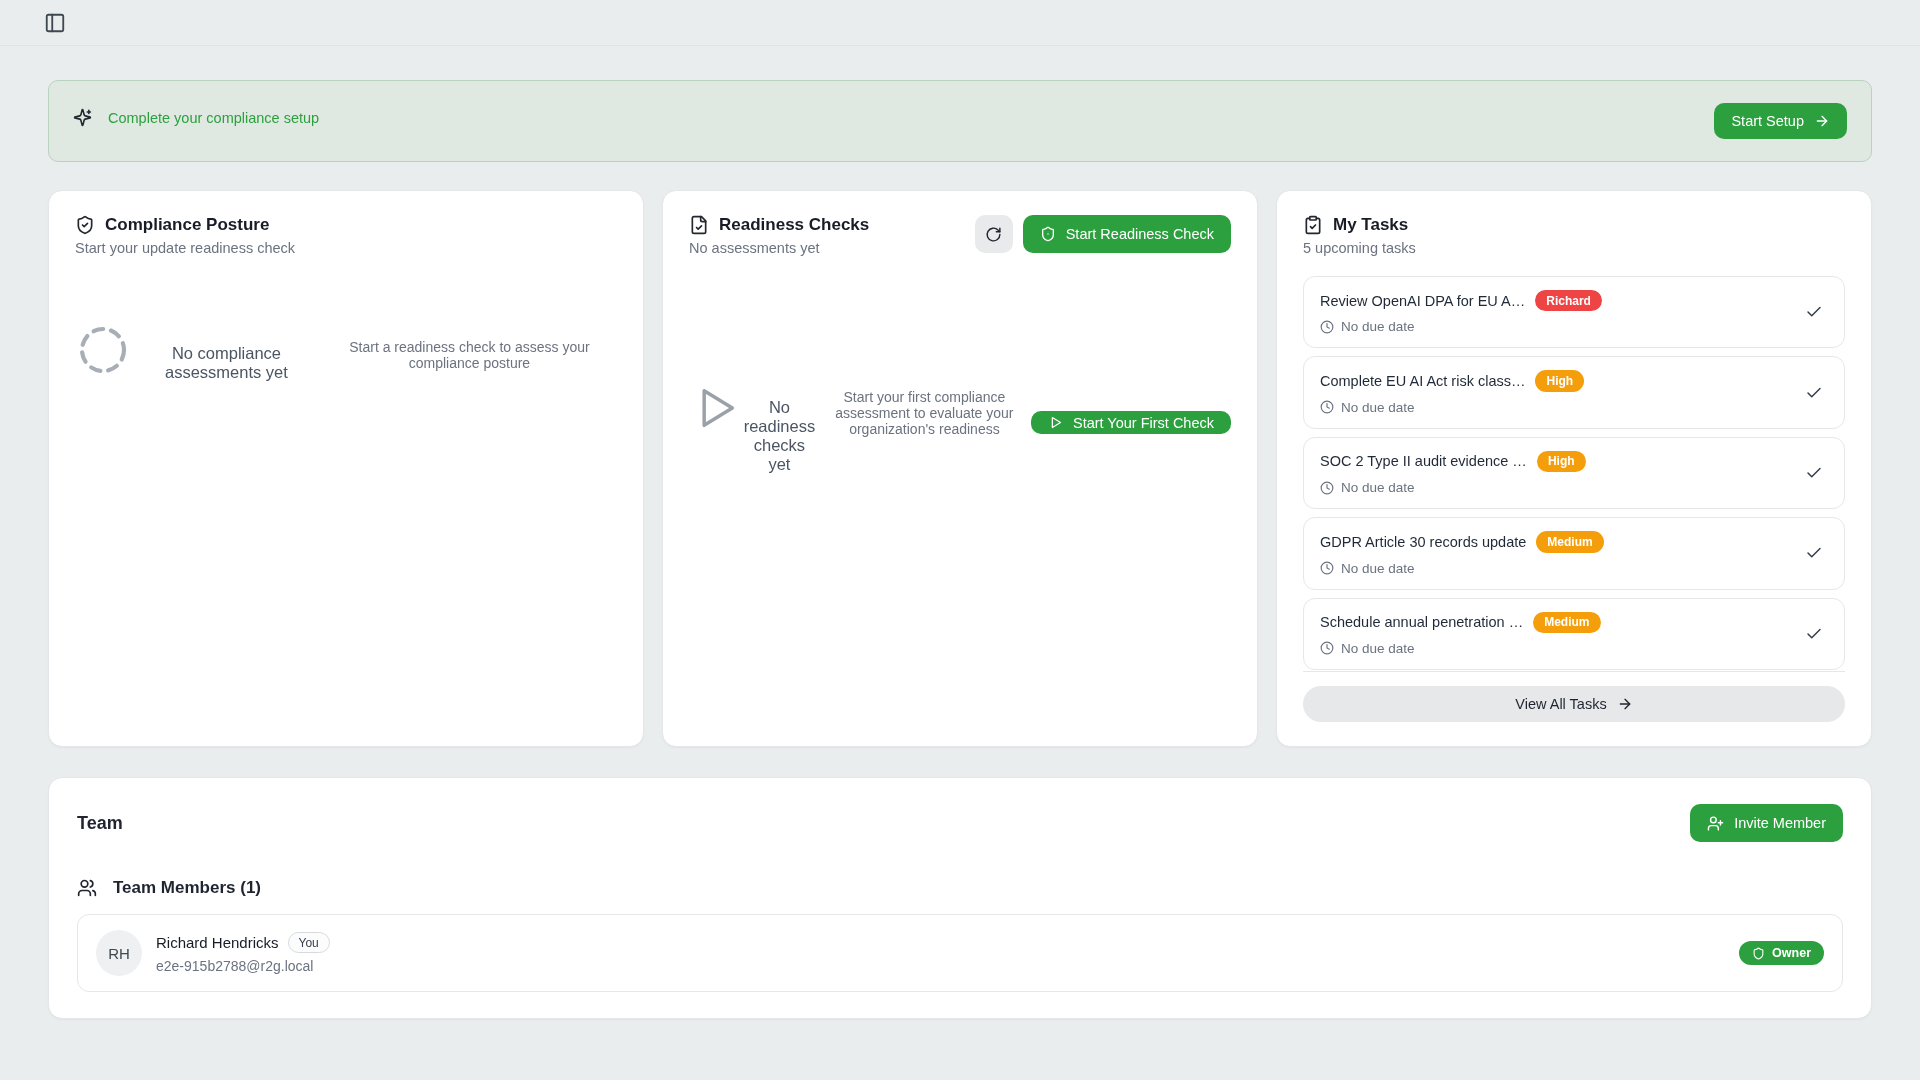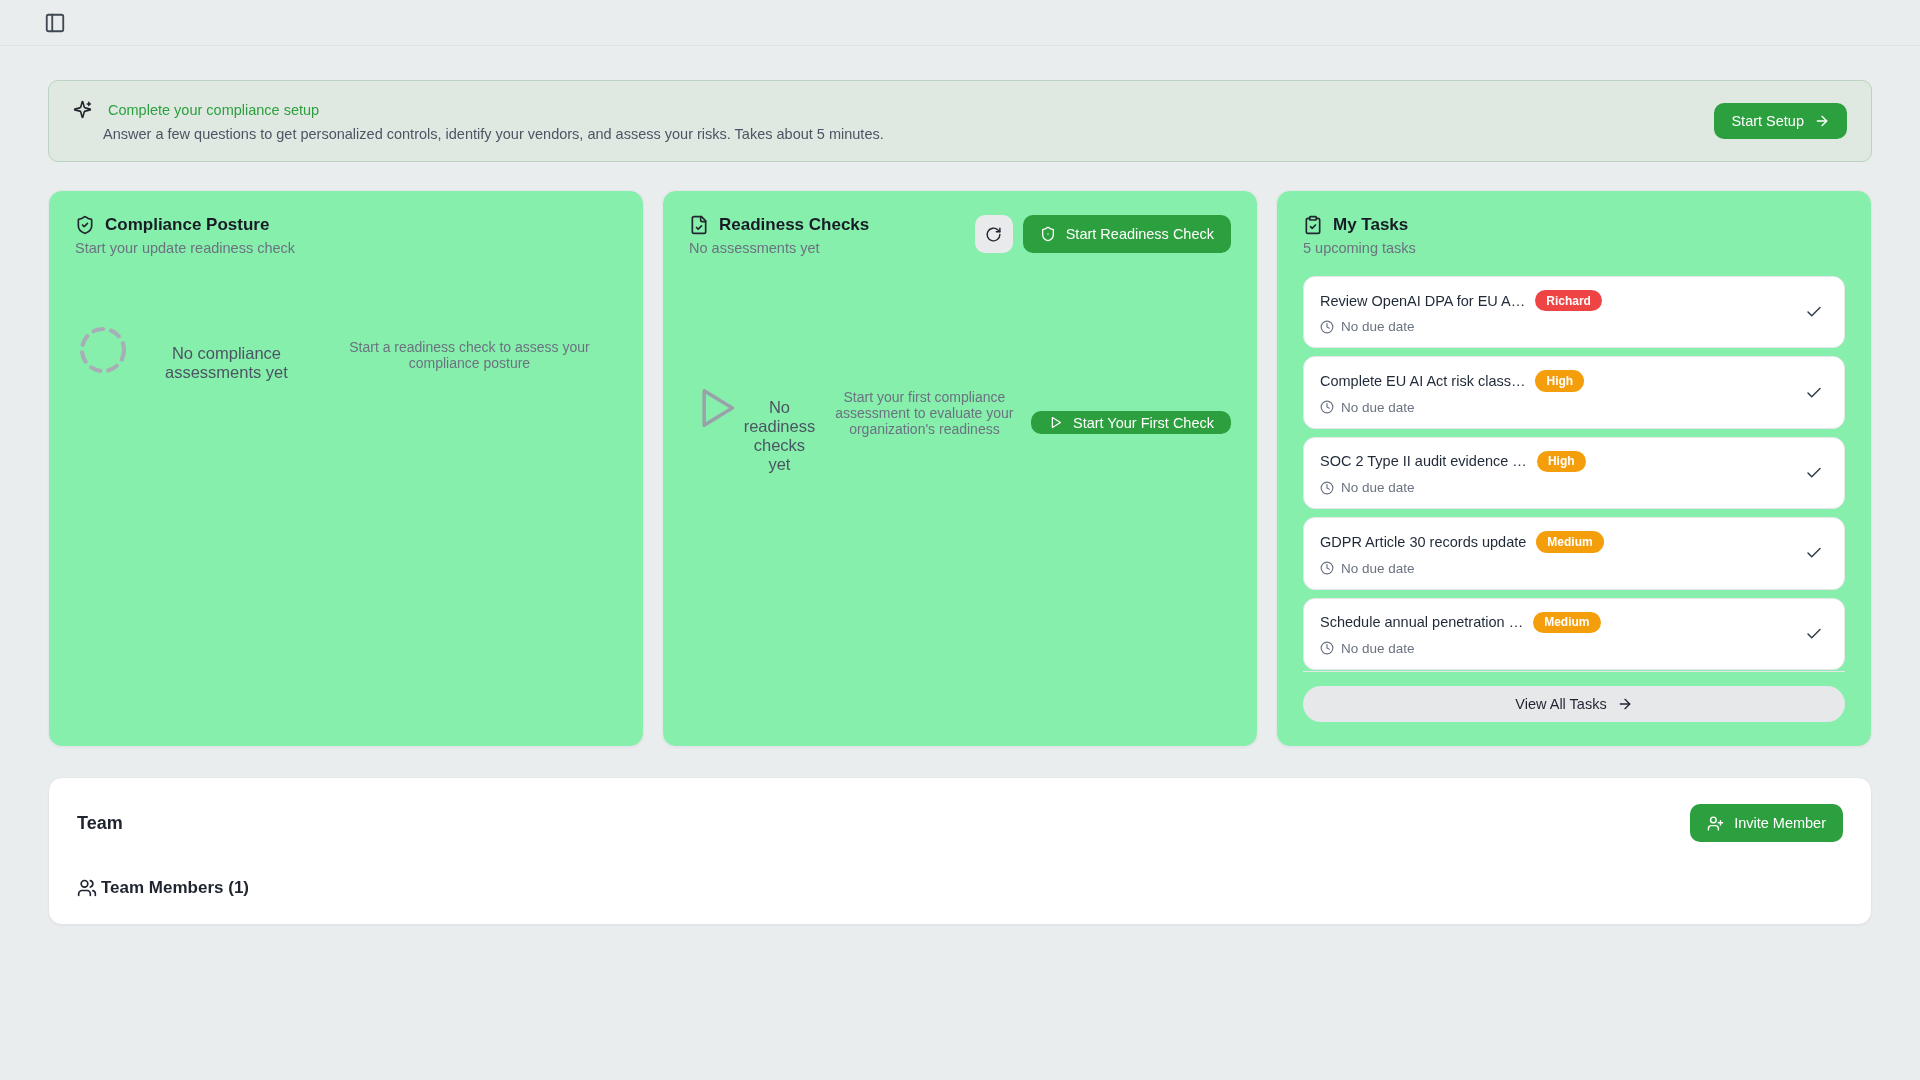--- a/index.html
+++ b/index.html
@@ -40,21 +40,21 @@
 
   .btn-green{
     display:inline-flex;align-items:center;gap:10px;
     background:var(--accent);color:#fff;border-radius:10px;
     height:37px;padding:0 17px;font-size:14.5px;font-weight:500;white-space:nowrap;
   }
 
   
   .cards-row{margin-top:28px;display:grid;grid-template-columns:1fr 1fr 1fr;gap:18px;height:557px;}
   .card{
-    background:#86efac;border:1px solid var(--card-border);border-radius:14px;
+    background:#ffffff;border:1px solid var(--card-border);border-radius:14px;
     box-shadow:0 1px 2px rgba(16,24,40,.04);
     padding:24px 26px;display:flex;flex-direction:column;
   }
   .card-head{display:flex;align-items:flex-start;justify-content:space-between;}
   .card-title-row{display:flex;align-items:center;gap:10px;}
   .card-title{font-size:17px;font-weight:700;color:#171c26;}
   .card-subtitle{margin-top:5px;font-size:14.5px;color:var(--txt-dim);}
   .head-icon{color:#22262e;}
   .head-actions{display:flex;align-items:center;gap:10px;}
   .refresh-btn{width:38px;height:38px;border-radius:10px;background:#e8eaec;display:flex;align-items:center;justify-content:center;color:#1f2430;}
@@ -88,21 +88,21 @@
     font-size:14.5px;color:#1f2430;
   }
 
   
   .team-card{
     margin-top:30px;background:#fff;border:1px solid var(--card-border);border-radius:14px;
     box-shadow:0 1px 2px rgba(16,24,40,.04);padding:26px 28px 26px;
   }
   .team-head{display:flex;align-items:center;justify-content:space-between;}
   .team-title{font-size:18px;font-weight:700;text-align:center;}
-  .members-heading{margin-top:36px;display:flex;align-items:center;gap:4px;}
+  .members-heading{margin-top:36px;display:flex;align-items:center;gap:16px;}
   .members-heading-text{font-size:17px;font-weight:700;}
   .member-row{
     margin-top:16px;border:1px solid #e5e7eb;border-radius:12px;
     padding:15px 18px;display:flex;align-items:center;justify-content:space-between;
   }
   .member-left{display:flex;align-items:center;gap:14px;}
   .avatar{width:46px;height:46px;border-radius:50%;background:#eef0f2;color:#3f4750;
     display:flex;align-items:center;justify-content:center;font-size:15px;font-weight:500;}
   .member-name-row{display:flex;align-items:center;gap:9px;}
   .member-name{font-size:15px;font-weight:500;color:#171c26;}
@@ -134,21 +134,20 @@
       <div class="banner-title-row">
         <span class="sparkles">
           <svg width="19" height="19" viewBox="0 0 24 24" fill="none" stroke="currentColor" stroke-width="2" stroke-linecap="round" stroke-linejoin="round">
               <path d="M9.937 15.5A2 2 0 0 0 8.5 14.063l-6.135-1.582a.5.5 0 0 1 0-.962L8.5 9.936A2 2 0 0 0 9.937 8.5l1.582-6.135a.5.5 0 0 1 .963 0L14.063 8.5A2 2 0 0 0 15.5 9.937l6.135 1.581a.5.5 0 0 1 0 .964L15.5 14.063a2 2 0 0 0-1.437 1.437l-1.582 6.135a.5.5 0 0 1-.963 0z"></path>
               <path d="M20 3v4"></path>
               <path d="M22 5h-4"></path>
             </svg>
         </span>
         <span class="banner-title">Complete your compliance setup</span>
       </div>
-      <div class="banner-desc">Answer a few questions to get personalized controls, identify your vendors, and assess your risks. Takes about 5 minutes.</div>
     </div>
     <button class="btn-green" style="height:36px;">
       <span>Start Setup</span>
       <span>
         <svg width="16" height="16" viewBox="0 0 24 24" fill="none" stroke="currentColor" stroke-width="2" stroke-linecap="round" stroke-linejoin="round">
             <path d="M5 12h14"></path>
             <path d="m12 5 7 7-7 7"></path>
           </svg>
       </span>
     </button>
@@ -417,14 +416,34 @@
         <svg width="20" height="20" viewBox="0 0 24 24" fill="none" stroke="currentColor" stroke-width="2" stroke-linecap="round" stroke-linejoin="round">
             <path d="M16 21v-2a4 4 0 0 0-4-4H6a4 4 0 0 0-4 4v2"></path>
             <circle cx="9" cy="7" r="4"></circle>
             <path d="M22 21v-2a4 4 0 0 0-3-3.87"></path>
             <path d="M16 3.13a4 4 0 0 1 0 7.75"></path>
           </svg>
       </span>
       <span class="members-heading-text">Team Members (1)</span>
     </div>
 
+    <div class="member-row">
+      <div class="member-left">
+        <div class="avatar">RH</div>
+        <div>
+          <div class="member-name-row">
+            <span class="member-name">Richard Hendricks</span>
+            <span class="you-badge">You</span>
+          </div>
+          <div class="member-email">e2e-915b2788@r2g.local</div>
+        </div>
+      </div>
+      <span class="owner-badge">
+        <span>
+          <svg width="13" height="13" viewBox="0 0 24 24" fill="none" stroke="currentColor" stroke-width="2" stroke-linecap="round" stroke-linejoin="round">
+              <path d="M20 13c0 5-3.5 7.5-7.66 8.95a1 1 0 0 1-.67-.01C7.5 20.5 4 18 4 13V6a1 1 0 0 1 1-1c2 0 4.5-1.2 6.24-2.72a1.17 1.17 0 0 1 1.52 0C14.51 3.81 17 5 19 5a1 1 0 0 1 1 1z"></path>
+            </svg>
+        </span>
+        <span>Owner</span>
+      </span>
+    </div>
   </section>
 </div>
 
 </body></html>

